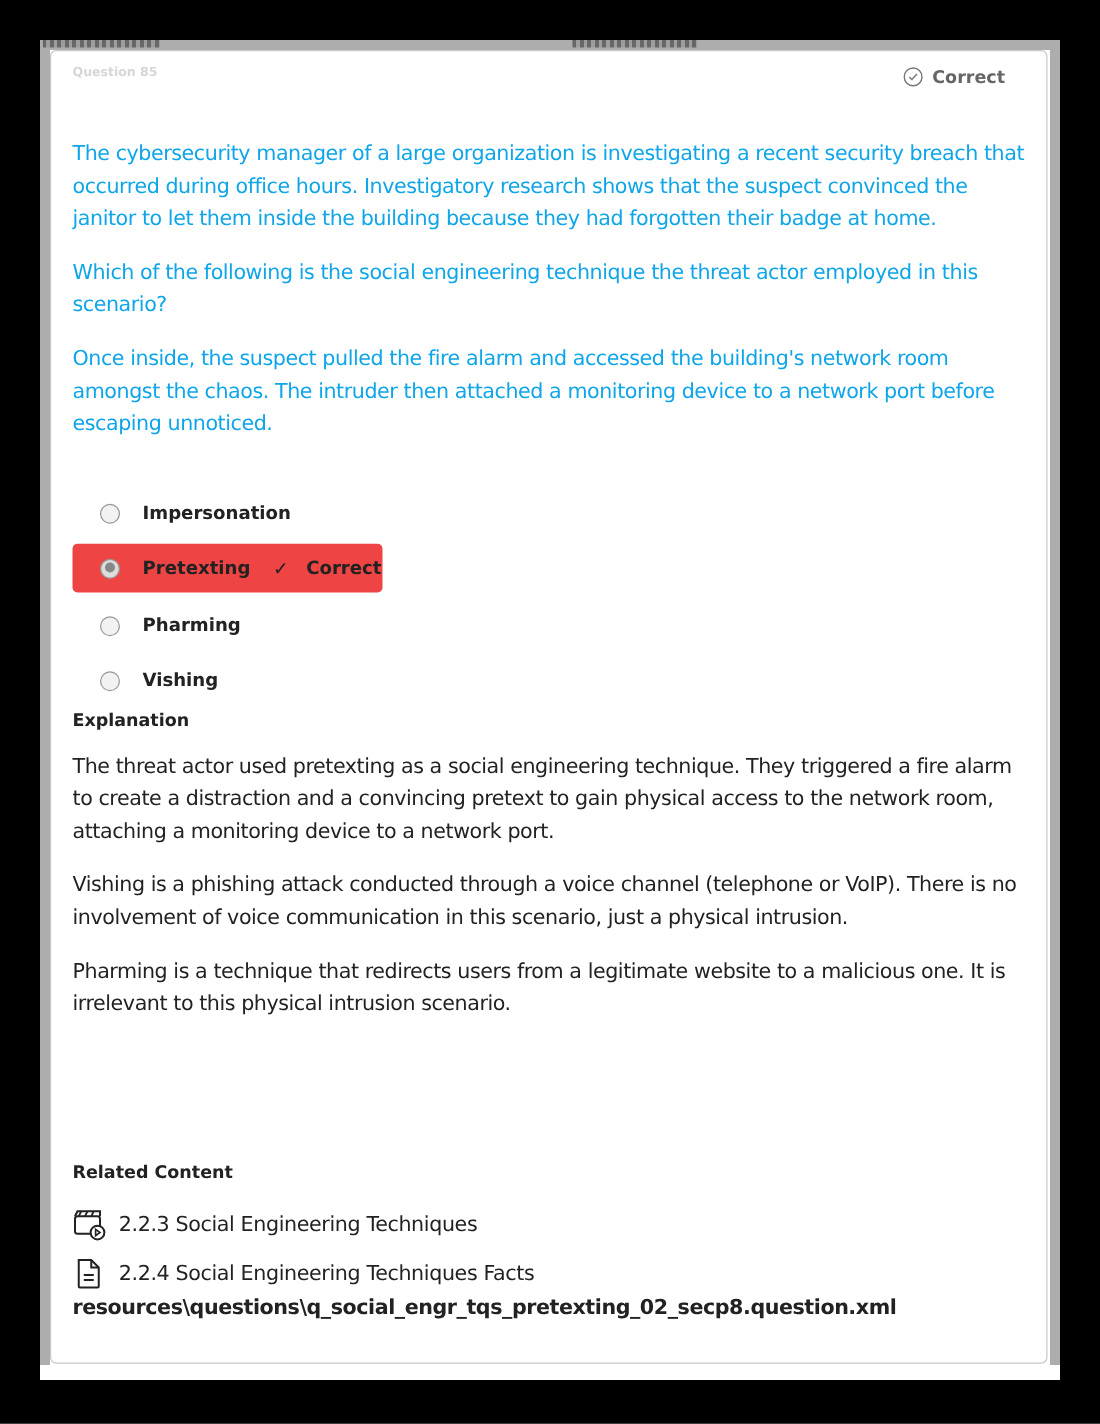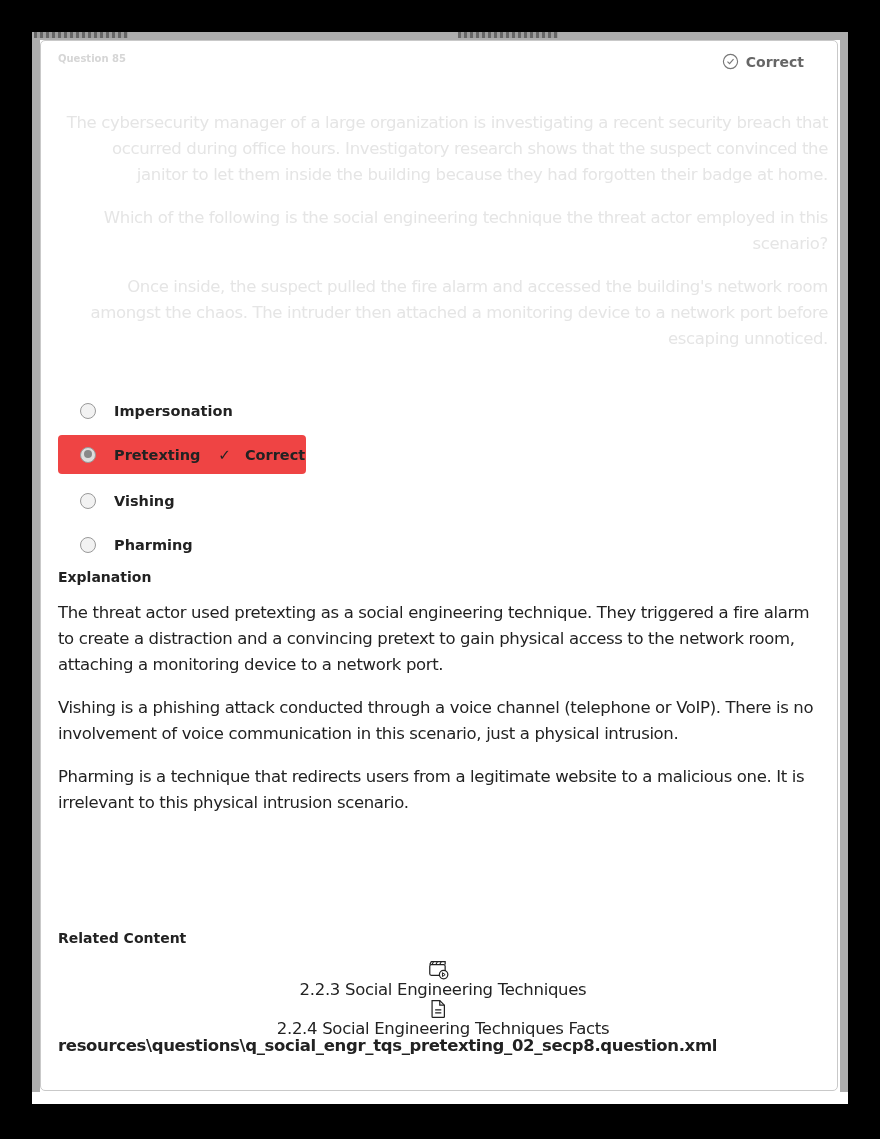--- a/index.html
+++ b/index.html
@@ -8,34 +8,34 @@
   .frame { position:absolute; left:32px; top:32px; width:816px; height:1072px; background:#ffffff; }
   .frame-top { position:absolute; left:0; top:0; width:816px; height:8px; background:#adadad; }
   .frame-left { position:absolute; left:0; top:0; width:8px; height:1060px; background:#adadad; }
   .frame-right { position:absolute; right:0; top:0; width:8px; height:1060px; background:#adadad; }
   .artifact { position:absolute; top:0; height:6px; background:repeating-linear-gradient(90deg,#555 0 3px,#999 3px 6px); opacity:.8; }
   .card { position:absolute; left:40px; top:40px; width:798px; height:1051px; background:#fff;
           border:1px solid #c9c9c9; border-radius:5px; box-sizing:border-box; }
   .q-num { position:absolute; left:58px; top:53px; font-size:10px; font-weight:bold; color:#d6d6d6; }
   .status { position:absolute; right:76px; top:53px; font-size:14px; font-weight:bold; color:#666; display:flex; align-items:center; gap:7px; }
   .status svg { width:17px; height:17px; }
-  .content { position:absolute; left:58px; top:110px; width:770px; font-size:16.5px; color:#e5e5e5; line-height:26px;text-align:right; }
+  .content { position:absolute; left:58px; top:110px; width:770px; font-size:16.5px; color:#0ea5e9; line-height:26px; }
   .content p { margin:0 0 17px 0; letter-spacing:-0.35px; }
   .options { position:absolute; left:58px; top:389px; width:770px;font-weight:bold; }
   .opt { position:relative; height:44px; display:flex; align-items:center; font-size:14.5px; color:#222; }
   .opt.correct { background:#ef4444; width:248px; border-radius:4px; height:39px; margin:2px 0 5px 0; }
   .radio { width:16px; height:16px; border-radius:50%; border:1.5px solid #999; background:#f2f2f2; margin-left:22px; margin-right:18px; box-sizing:border-box; position:relative; }
   .radio.sel::after { content:""; position:absolute; left:2.5px; top:2.5px; width:8px; height:8px; border-radius:50%; background:#888; }
   .radio.sel { border-color:#999; background:#ddd; }
   .check { margin:0 14px 0 18px; font-size:15px; }
   .heading { position:absolute; left:58px; font-size:14px; font-weight:bold; color:#222; }
   .expl { position:absolute; left:58px; top:600px; width:770px; font-size:16.5px; color:#222; line-height:26px; }
   .expl p { margin:0 0 17px 0; letter-spacing:-0.35px; }
   .related { position:absolute; left:58px; top:960px; width:770px; font-size:16.5px; color:#222; }
-  .rel-item { display:flex; align-items:center; height:39px; letter-spacing:-0.3px;flex-direction:column; }
+  .rel-item { display:flex; align-items:center; height:39px; letter-spacing:-0.3px; }
   .rel-item svg { width:28px; height:26px; margin-right:9px; }
   .path { font-size:16.5px; color:#222; letter-spacing:-0.35px; margin-top:-2px;font-weight:bold; }
 </style>
 </head>
 <body>
 
 <div class="frame">
   <div class="frame-top"></div>
   <div class="frame-left"></div>
   <div class="frame-right"></div>
@@ -66,25 +66,25 @@
     <span>Impersonation</span>
   </div>
   <div class="opt correct">
     <span class="radio sel"></span>
     <span>Pretexting</span>
     <span class="check">✓</span>
     <span>Correct</span>
   </div>
   <div class="opt">
     <span class="radio"></span>
-    <span>Vishing</span>
+    <span>Pharming</span>
   </div>
   <div class="opt">
     <span class="radio"></span>
-    <span>Pharming</span>
+    <span>Vishing</span>
   </div>
 </div>
 
 <div class="heading" style="top:569px;">Explanation</div>
 <div class="expl">
   <p>The threat actor used pretexting as a social engineering technique. They triggered a fire alarm to create a distraction and a convincing pretext to gain physical access to the network room, attaching a monitoring device to a network port.</p>
   <p>Vishing is a phishing attack conducted through a voice channel (telephone or VoIP). There is no involvement of voice communication in this scenario, just a physical intrusion.</p>
   <p>Pharming is a technique that redirects users from a legitimate website to a malicious one. It is irrelevant to this physical intrusion scenario.</p>
 </div>
 

